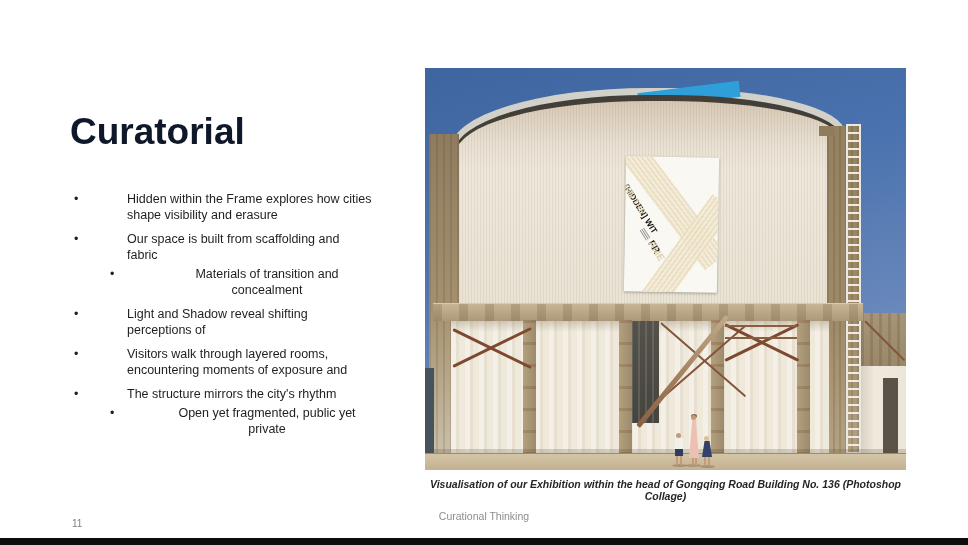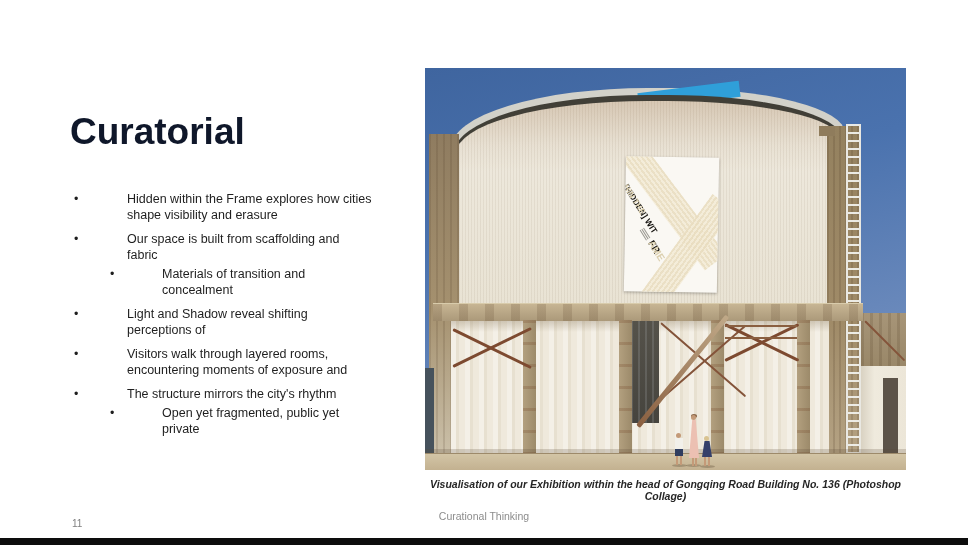--- a/index.html
+++ b/index.html
@@ -15,21 +15,21 @@
   }
   .title span { display:block; }
 
   .bullets {
     position:absolute; left:72px; top:191px; width:300px;
     margin:0; padding:0; list-style:none;
     font-size:12.5px; line-height:16px; color:#1e1e1e;
   }
   .bullets li { position:relative; padding-left:23px; margin-bottom:8px; }
   .bullets li::before { content:"\2022"; position:absolute; left:2px; }
-  .bullets li.sub { padding-left:58px; margin-top:-5px; }
+  .bullets li.sub { padding-left:58px; margin-top:-5px;text-align:center; }
   .bullets li.sub::before { left:38px; }
   .bullets li span { display:block;margin-left:32px; }
 
   
   .photo {
     position:absolute; left:425px; top:68px; width:481px; height:402px;
     overflow:hidden;
     background:linear-gradient(165deg,#3f659f 0%,#4a72ae 35%,#6e8cbd 75%,#8ba3cb 100%);
   }
   .photo * { position:absolute; }

